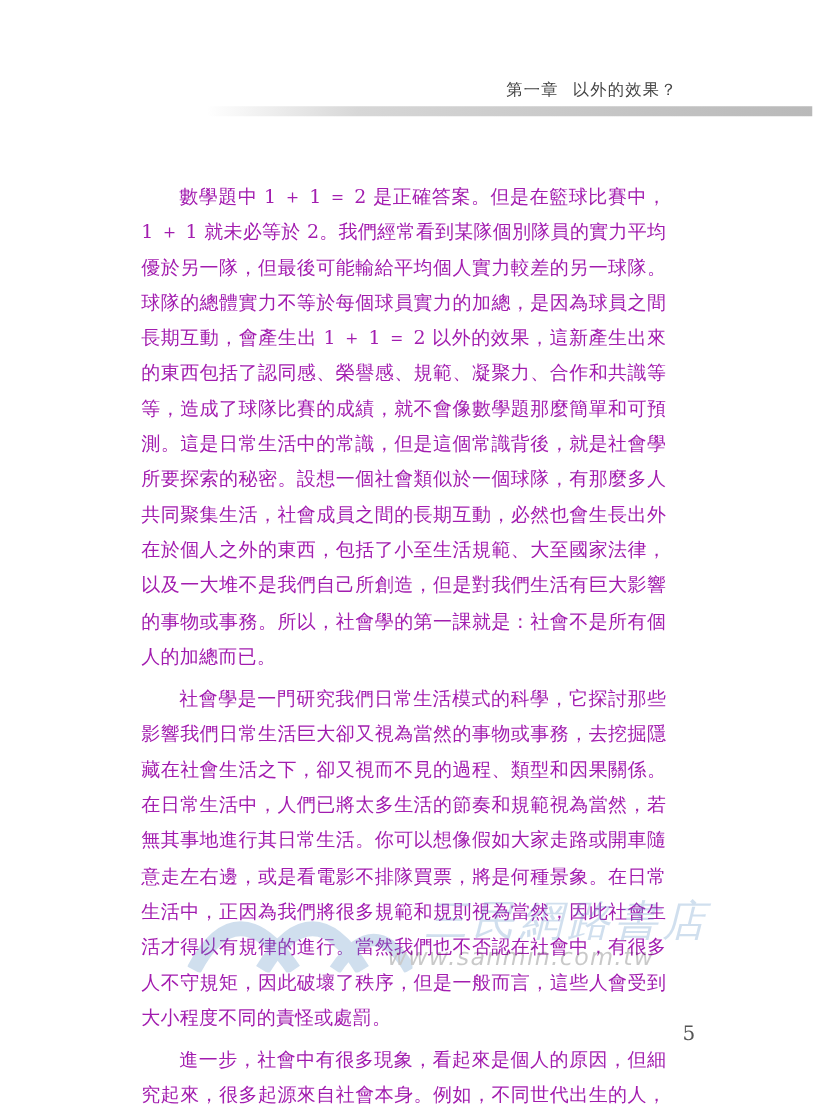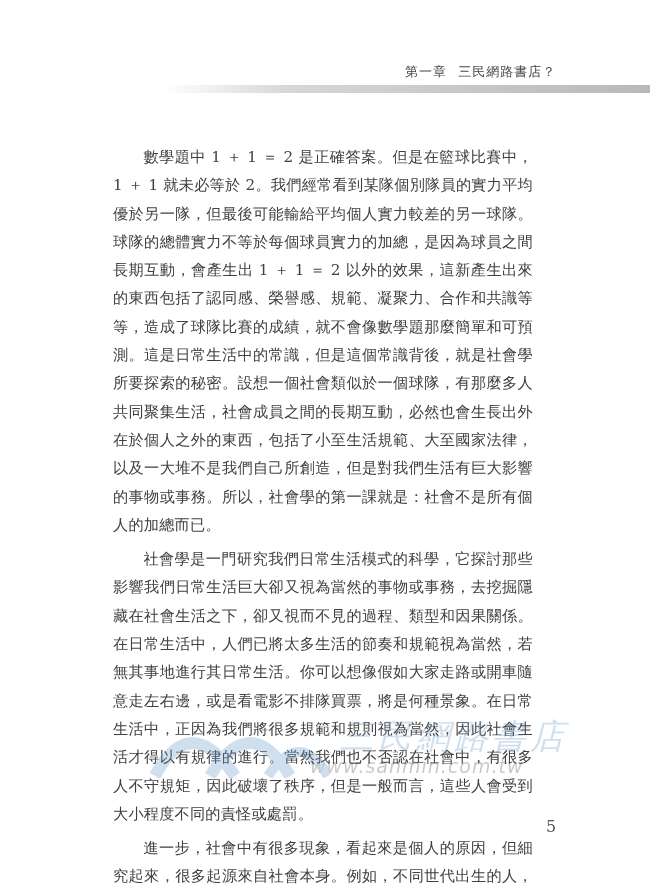--- a/index.html
+++ b/index.html
@@ -41,21 +41,21 @@
       left: 113px;
       width: 420px;
     }
     .paragraph {
       margin: 0 0 6px 0;
       font-size: 15.2px;
       line-height: 28.3px;
       text-indent: 2em;
       text-align: justify;
       letter-spacing: 0.2px;
-      color: #404040;
+      color: #a21caf;
     }
     .watermark {
       position: absolute;
       left: 150px;
       top: 718px;
       width: 400px;
       height: 60px;
       pointer-events: none;
       opacity: 0.28;
       font-style: italic;
@@ -92,21 +92,21 @@
       font-size: 16px;
       color: #555;
       font-family: "DejaVu Serif", serif;
     }
   </style>
 </head>
 <body>
 
 <div class="running-header">
   <span class="chapter">第一章</span>
-  <span class="title">三民網路書店？</span>
+  <span class="title">以外的效果？</span>
 </div>
 <div class="header-rule"></div>
 
 <div class="body-text">
   <p class="paragraph">數學題中 1 ＋ 1 ＝ 2 是正確答案。但是在籃球比賽中，1 ＋ 1 就未必等於 2。我們經常看到某隊個別隊員的實力平均優於另一隊，但最後可能輸給平均個人實力較差的另一球隊。球隊的總體實力不等於每個球員實力的加總，是因為球員之間長期互動，會產生出 1 ＋ 1 ＝ 2 以外的效果，這新產生出來的東西包括了認同感、榮譽感、規範、凝聚力、合作和共識等等，造成了球隊比賽的成績，就不會像數學題那麼簡單和可預測。這是日常生活中的常識，但是這個常識背後，就是社會學所要探索的秘密。設想一個社會類似於一個球隊，有那麼多人共同聚集生活，社會成員之間的長期互動，必然也會生長出外在於個人之外的東西，包括了小至生活規範、大至國家法律，以及一大堆不是我們自己所創造，但是對我們生活有巨大影響的事物或事務。所以，社會學的第一課就是：社會不是所有個人的加總而已。</p>
   <p class="paragraph">社會學是一門研究我們日常生活模式的科學，它探討那些影響我們日常生活巨大卻又視為當然的事物或事務，去挖掘隱藏在社會生活之下，卻又視而不見的過程、類型和因果關係。在日常生活中，人們已將太多生活的節奏和規範視為當然，若無其事地進行其日常生活。你可以想像假如大家走路或開車隨意走左右邊，或是看電影不排隊買票，將是何種景象。在日常生活中，正因為我們將很多規範和規則視為當然，因此社會生活才得以有規律的進行。當然我們也不否認在社會中，有很多人不守規矩，因此破壞了秩序，但是一般而言，這些人會受到大小程度不同的責怪或處罰。</p>
   <p class="paragraph">進一步，社會中有很多現象，看起來是個人的原因，但細究起來，很多起源來自社會本身。例如，不同世代出生的人，面對的情境相當不同。1950 和 60 年代出生的臺灣人，經歷了臺灣急速的工</p>
 </div>
 
 <div class="watermark">

